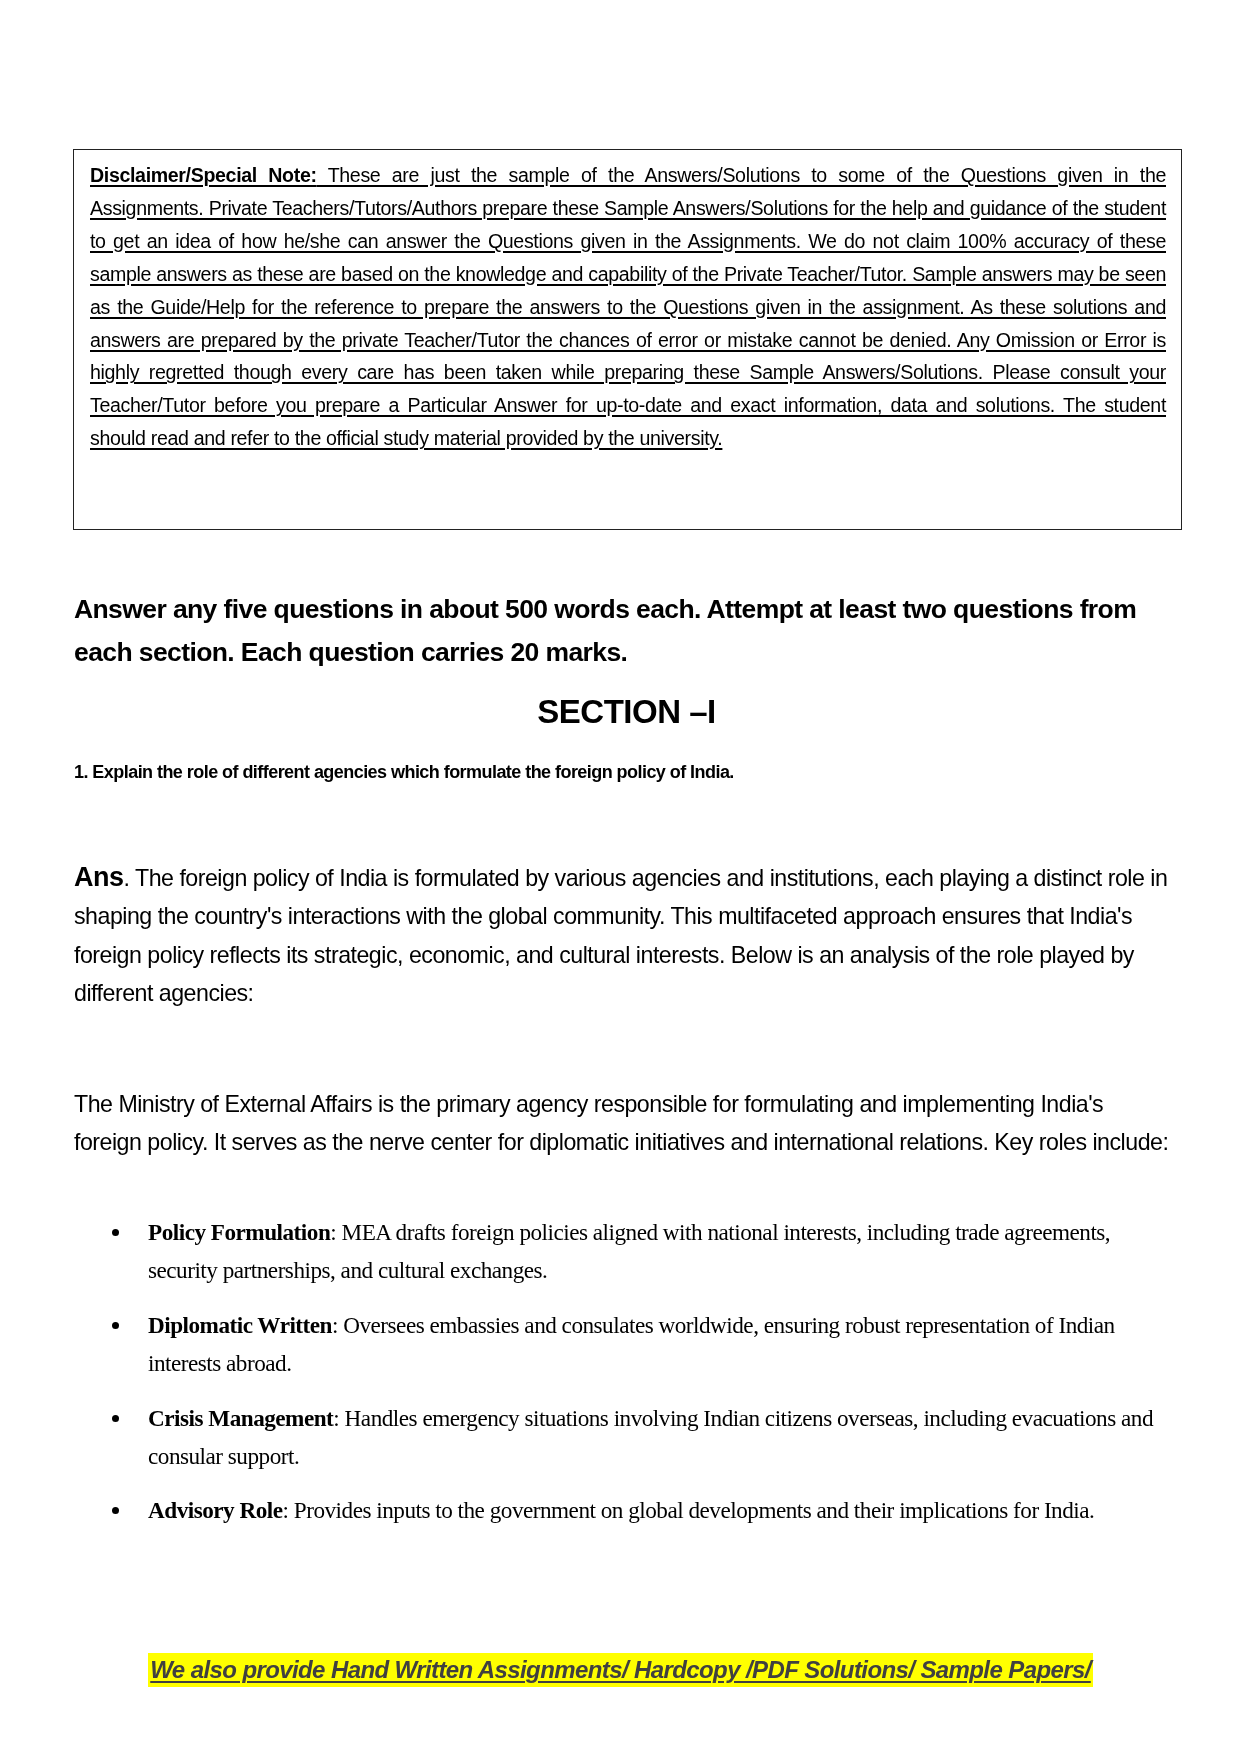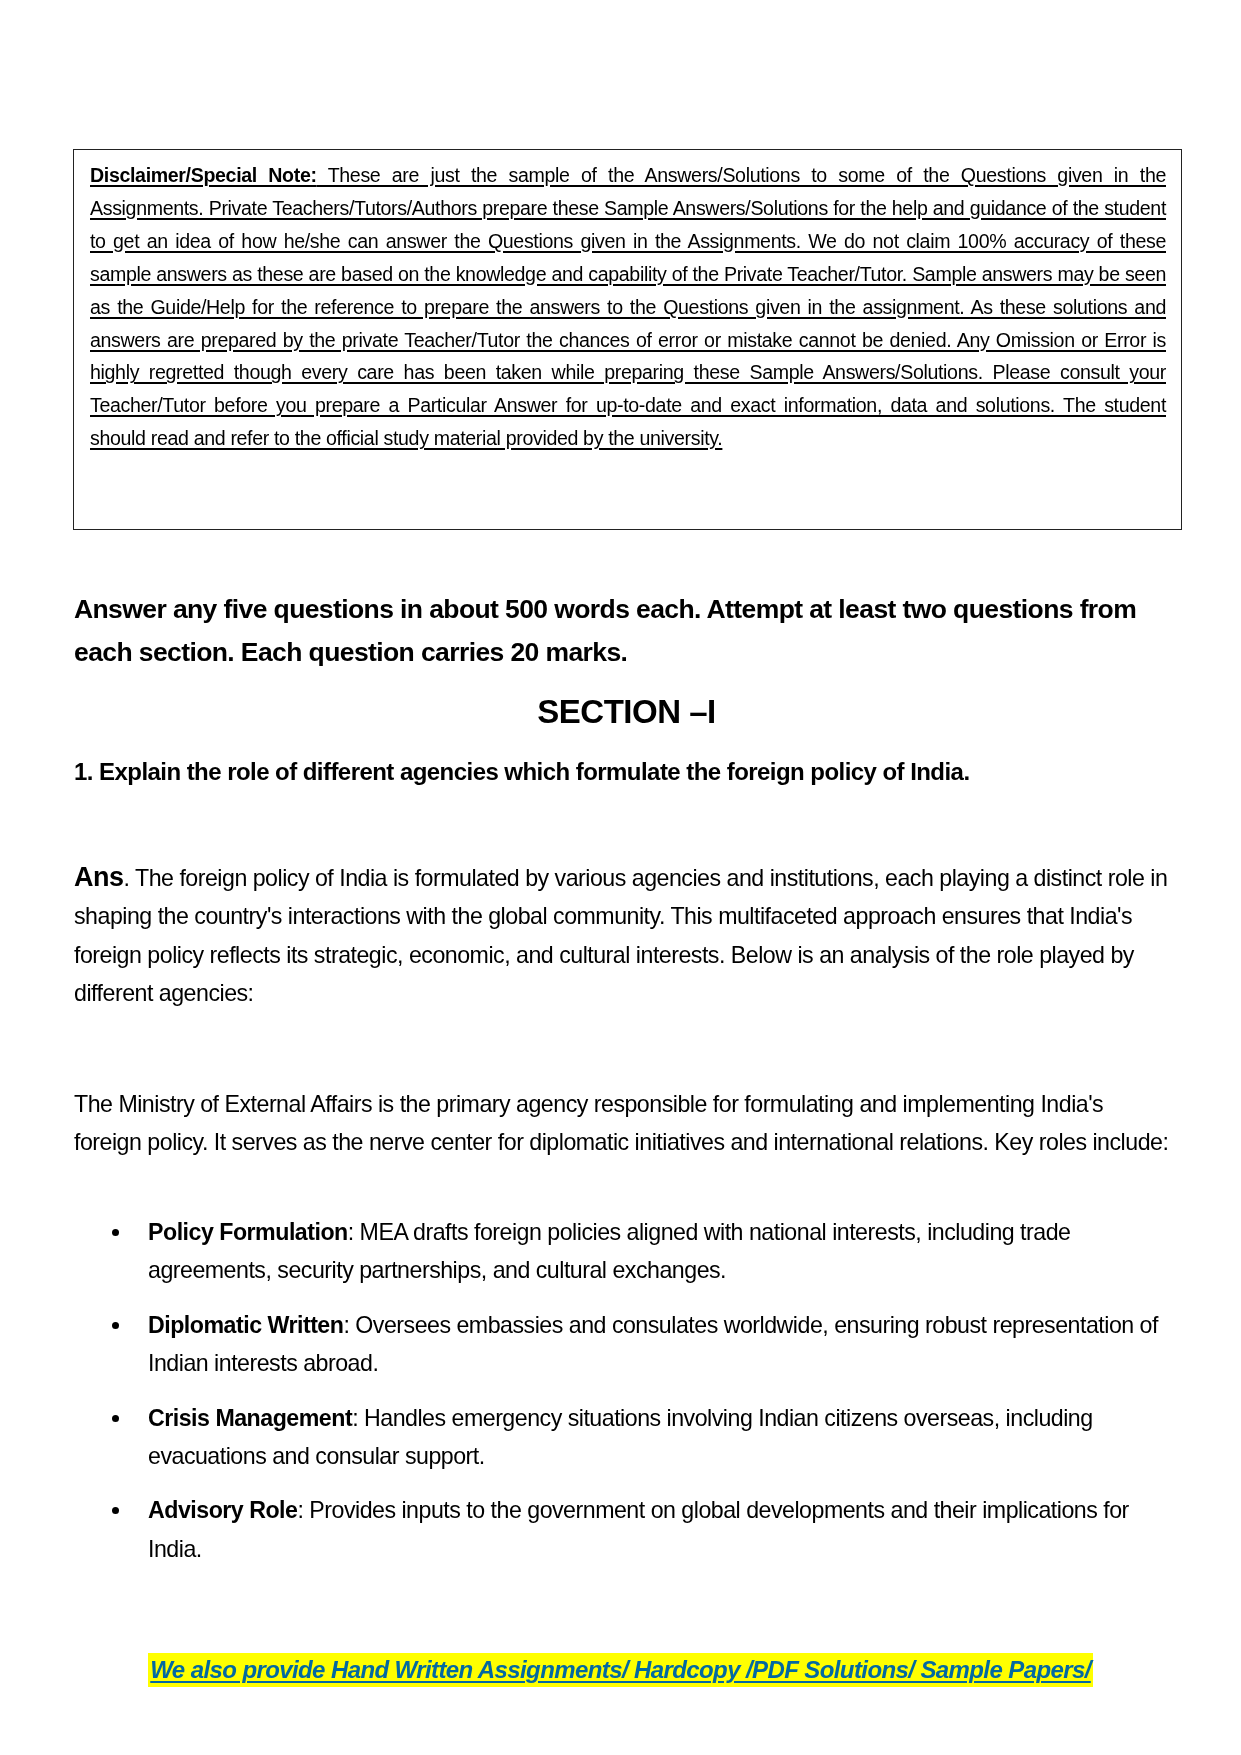--- a/index.html
+++ b/index.html
@@ -71,21 +71,21 @@
     margin: 0;
     line-height: 40px;
     padding-left: 12px;
     box-sizing: border-box;
   }
   .question {
     position: absolute;
     left: 74px;
     top: 750px;
     width: 1080px;
-    font-size: 24px;
+    font-size: 18px;
     line-height: 44px;
     font-weight: bold;
     letter-spacing: -0.55px;
     margin: 0;
   }
   .answer-para {
     position: absolute;
     left: 74px;
     top: 858px;
     width: 1110px;
@@ -127,20 +127,21 @@
     padding: 0;
     list-style: none;
   }
   .bullet-item {
     position: relative;
     padding-left: 74px;
     font-size: 23.2px;
     line-height: 38.4px;
     letter-spacing: -0.5px;
     margin-bottom: 16px;
+    font-family: Liberation Serif, serif;
   }
   .bullet-dot {
     position: absolute;
     left: 38px;
     top: 16px;
     width: 7px;
     height: 7px;
     border-radius: 50%;
     background: #000000;
   }
@@ -152,21 +153,21 @@
     position: absolute;
     left: 0;
     top: 1653px;
     width: 1241px;
     text-align: center;
     margin: 0;
   }
   .footer-line {
     display: inline-block;
     background: #ffff00;
-    color: #0369a1;
+    color: #404040;
     font-weight: bold;
     font-style: italic;
     font-size: 24px;
     line-height: 34px;
     letter-spacing: -0.6px;
     text-decoration: underline;
     text-decoration-thickness: 2px;
     text-underline-offset: 3px;
     padding: 0 2px;
   }

